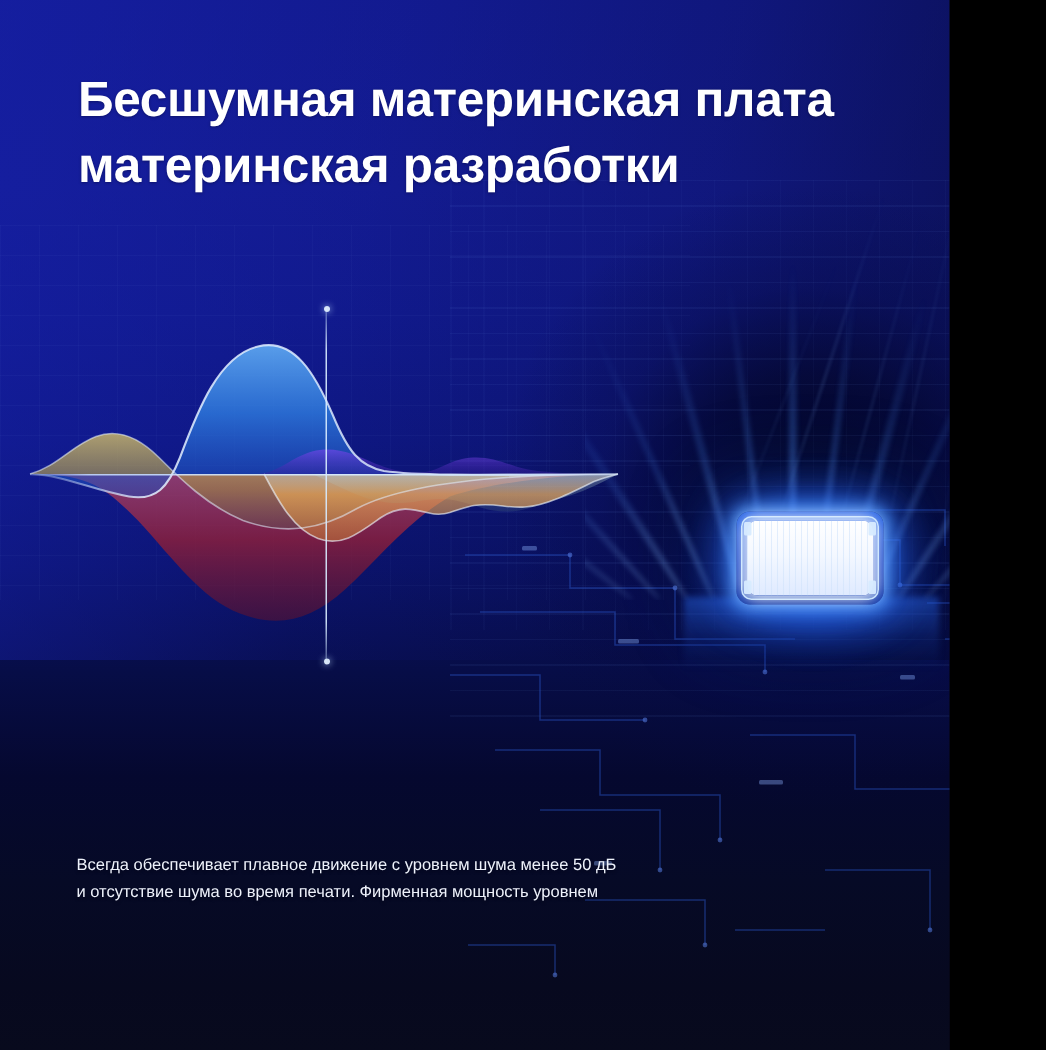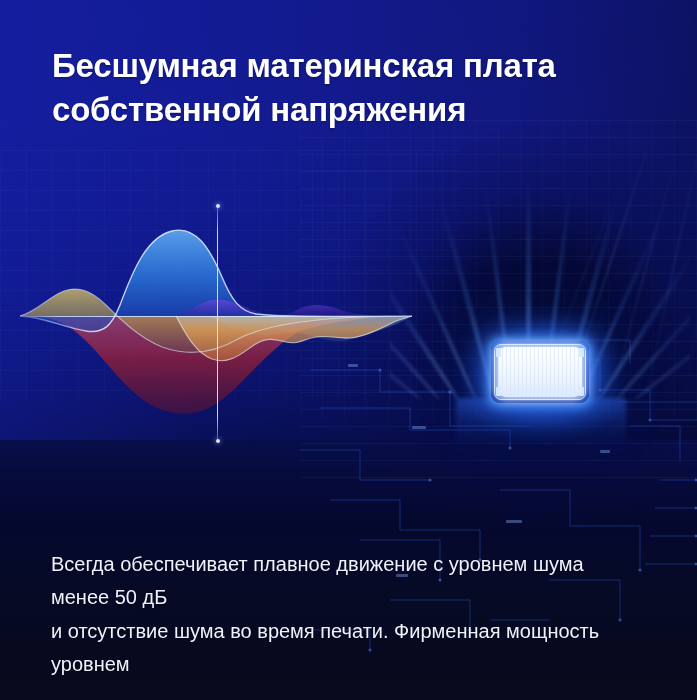--- a/index.html
+++ b/index.html
@@ -7,21 +7,21 @@
     margin: 0;
     padding: 0;
     background: #000;
   }
   body {
     font-family: "Liberation Sans", sans-serif;
   }
 
   #stage {
     position: relative;
-    width: 697px;
+    width: 633px;
     height: 700px;
     overflow: hidden;
     background: #0a0a26;
   }
 
   
 
   .bg-base {
     position: absolute;
     inset: 0;
@@ -269,23 +269,23 @@
     font-weight: bold;
     line-height: 1.32;
     color: #ffffff;
     letter-spacing: -0.2px;
     text-shadow: 0 1px 2px rgba(0,0,20,0.35);
   }
   .headline .l2 { display: block; }
 
   .bodytext {
     position: absolute;
-    left: 51px; top: 548px;
+    left: 51px; top: 568px;
     width: 582px;
-    font-size: 20px;
+    font-size: 11px;
     line-height: 1.67;
     color: #eef2fb;
     text-shadow: 0 1px 2px rgba(0,0,20,0.5);
   }
   .bodytext span { display: block; }
 </style>
 </head>
 <body>
 
 <div id="stage">
@@ -461,21 +461,21 @@
     </svg>
 
     <div class="axis-h"></div>
     <div class="axis-v"></div>
     <div class="axis-dot dot-top"></div>
     <div class="axis-dot dot-bot"></div>
   </div>
 
   <div class="headline">
     <span class="l1">Бесшумная материнская плата</span>
-    <span class="l2">собственной напряжения</span>
+    <span class="l2">материнская разработки</span>
   </div>
 
   <div class="bodytext">
     <span>Всегда обеспечивает плавное движение с уровнем шума менее 50 дБ</span>
     <span>и отсутствие шума во время печати. Фирменная мощность уровнем</span>
   </div>
 
 </div>
 
 </body></html>

